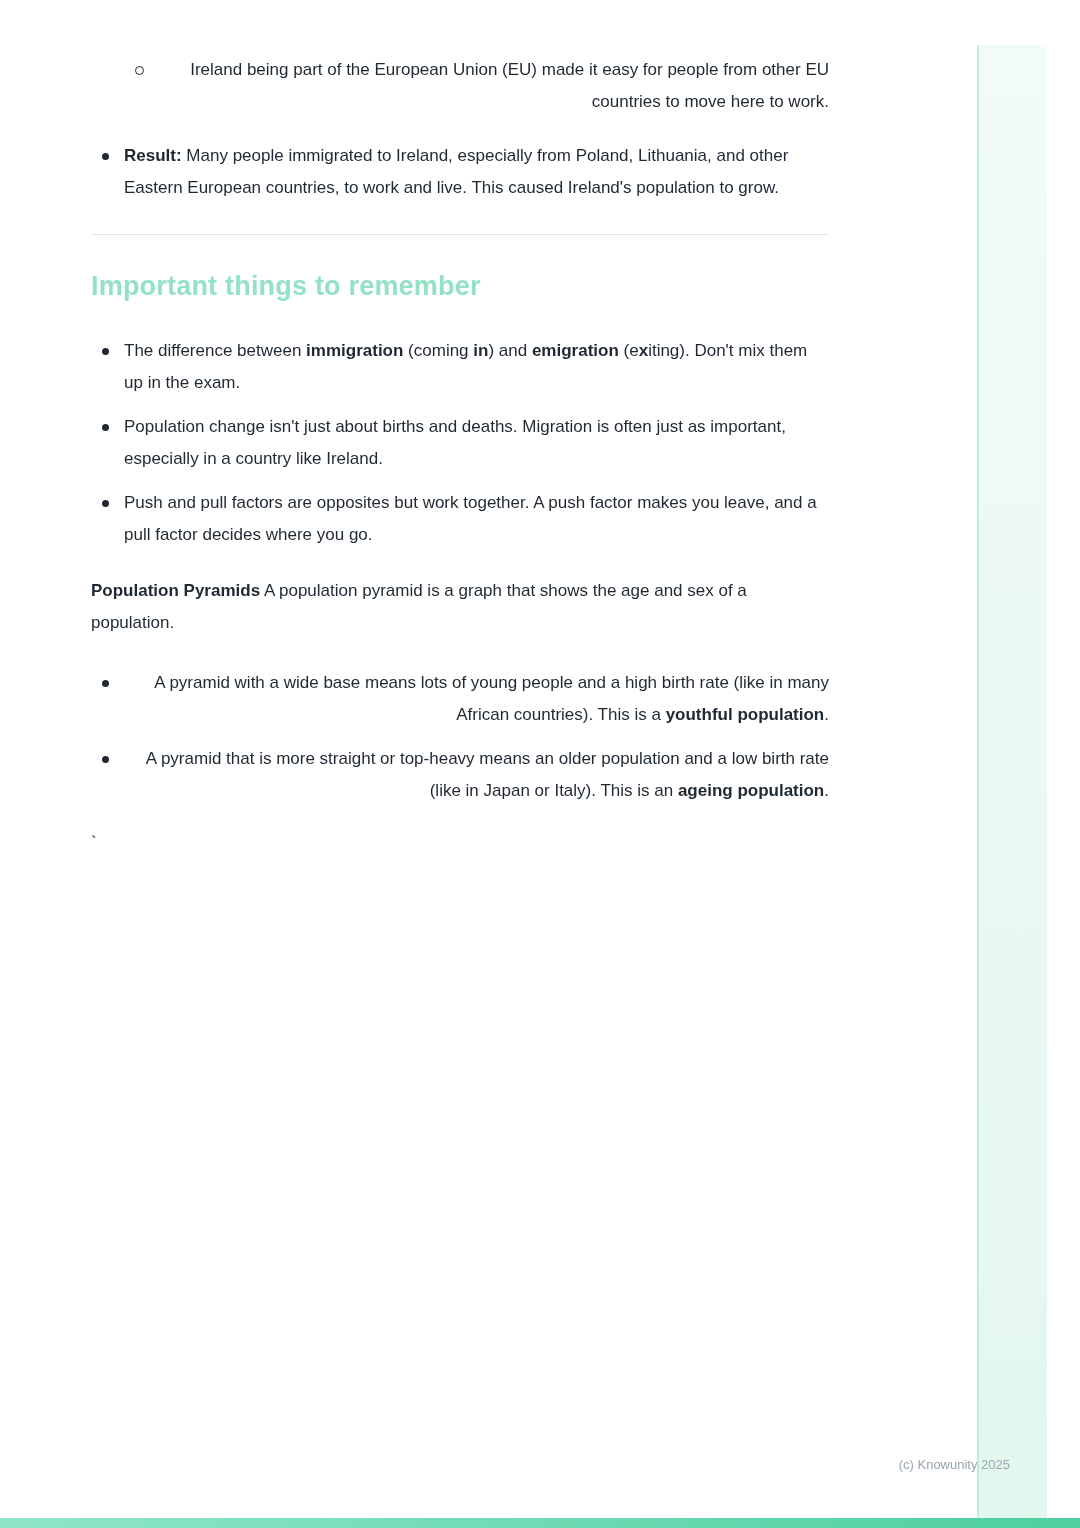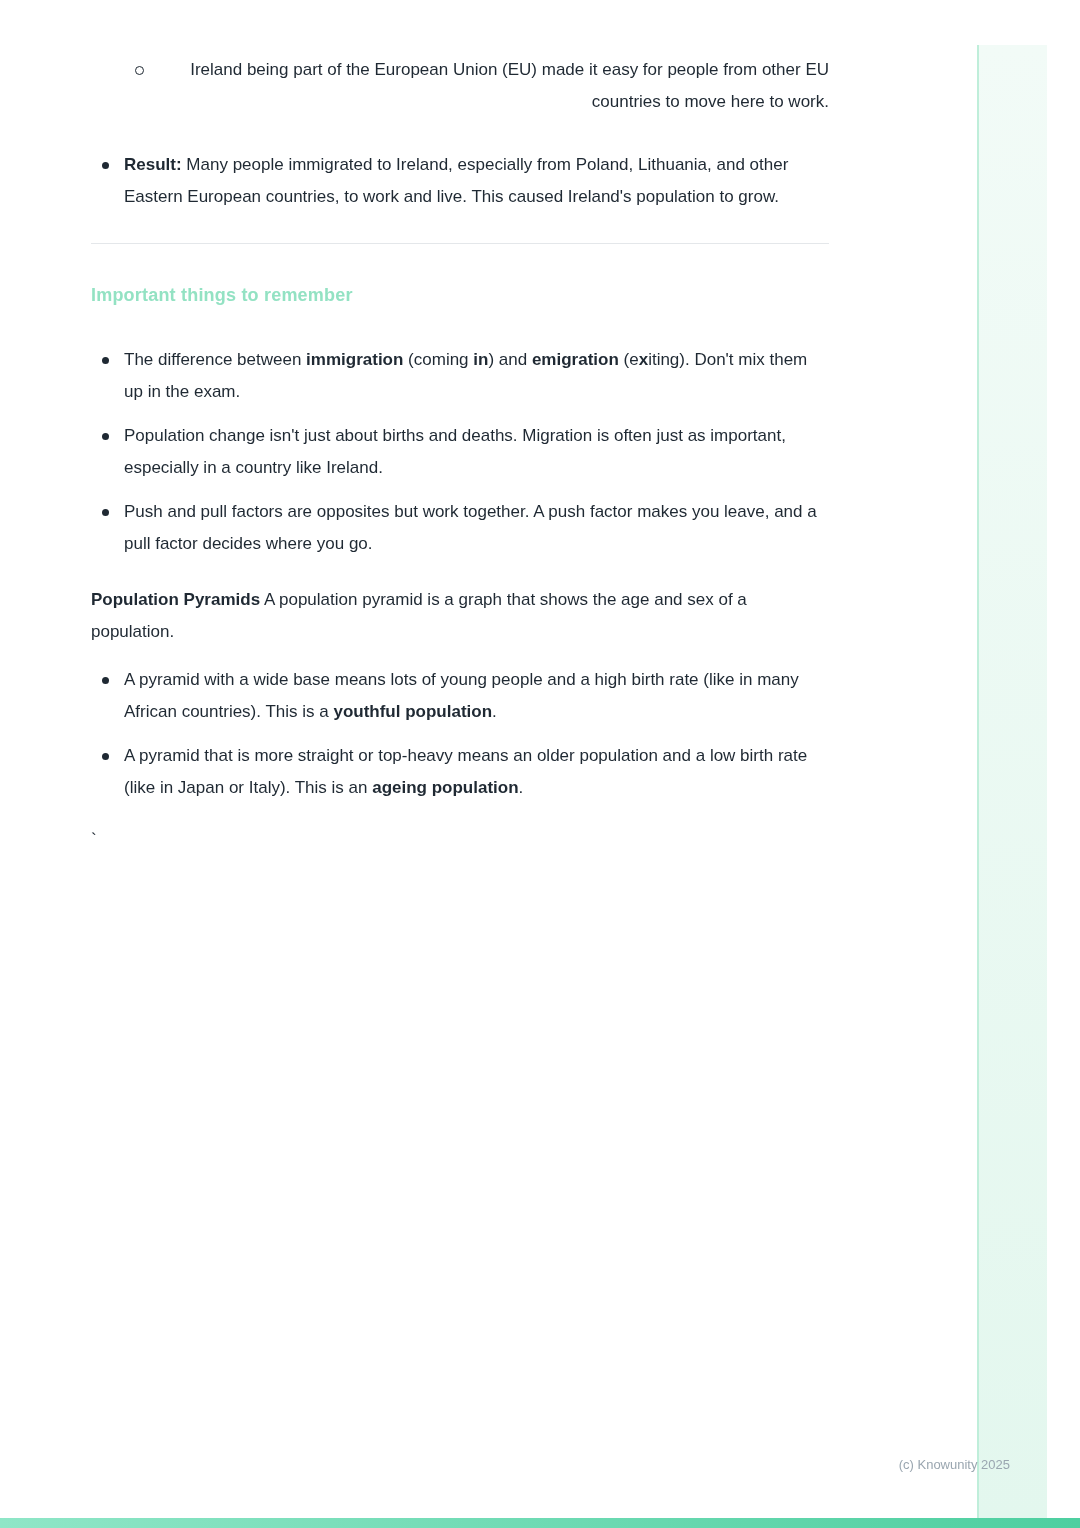--- a/index.html
+++ b/index.html
@@ -34,34 +34,34 @@
     content:"";position:absolute;left:44px;top:12px;
     width:7px;height:7px;border:1.5px solid var(--color-text);border-radius:50%;
   }
   
   .main-list li{padding-left:33px;}
   .main-list li::before{
     content:"";position:absolute;left:11px;top:13px;
     width:7px;height:7px;background:var(--color-text);border-radius:50%;
   }
   .main-list li + li{margin-top:12px;}
-  .result-list{margin-top:31px;}
+  .result-list{margin-top:22px;}
   hr.divider{
     border:none;border-top:1px solid var(--color-divider);
     margin:30px 0 0 0;
   }
   h2.section-heading{
     margin:34px 0 0 0;
-    font-size:18px;line-height:34px;font-weight:700;
+    font-size:27px;line-height:34px;font-weight:700;
     color:var(--color-heading);
     letter-spacing:0.2px;
   }
   .remember-list{margin-top:32px;}
   p.pyramids-para{margin:24px 0 0 0;}
-  .pyramid-list{margin-top:16px;}
+  .pyramid-list{margin-top:28px;text-align:right;}
   .stray{margin-top:20px;font-size:17px;line-height:32px;}
   .side-strip{
     position:absolute;top:45px;bottom:10px;right:33px;width:70px;
     background:linear-gradient(180deg,var(--color-strip-light) 0%,var(--color-strip-dark) 100%);
     border-left:2px solid var(--color-strip-edge);
   }
   .bottom-bar{
     position:absolute;left:0;right:0;bottom:0;height:10px;
     background:linear-gradient(90deg,var(--color-bar-light) 0%,var(--color-bar-dark) 100%);
   }

